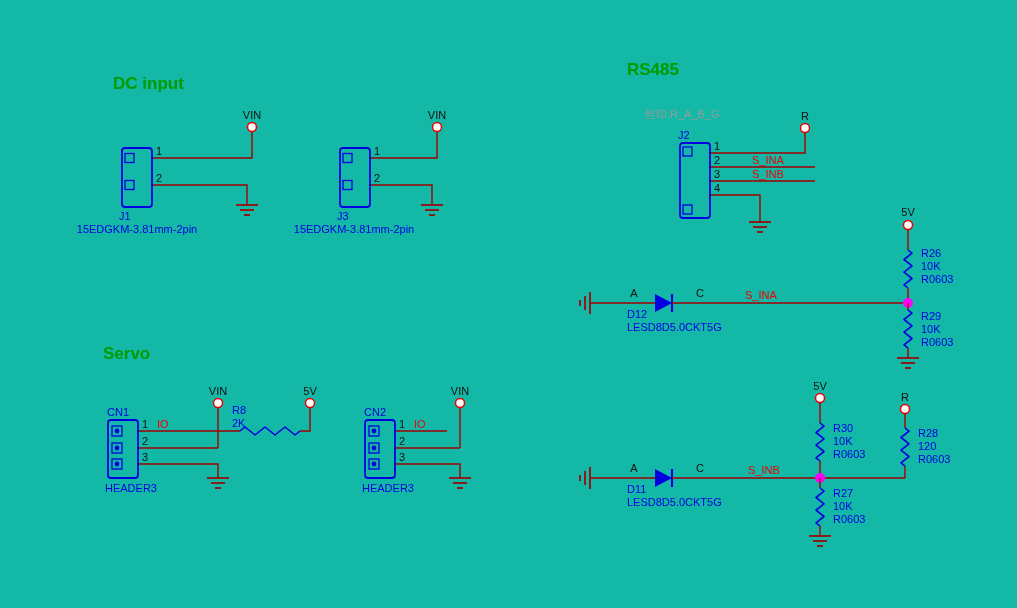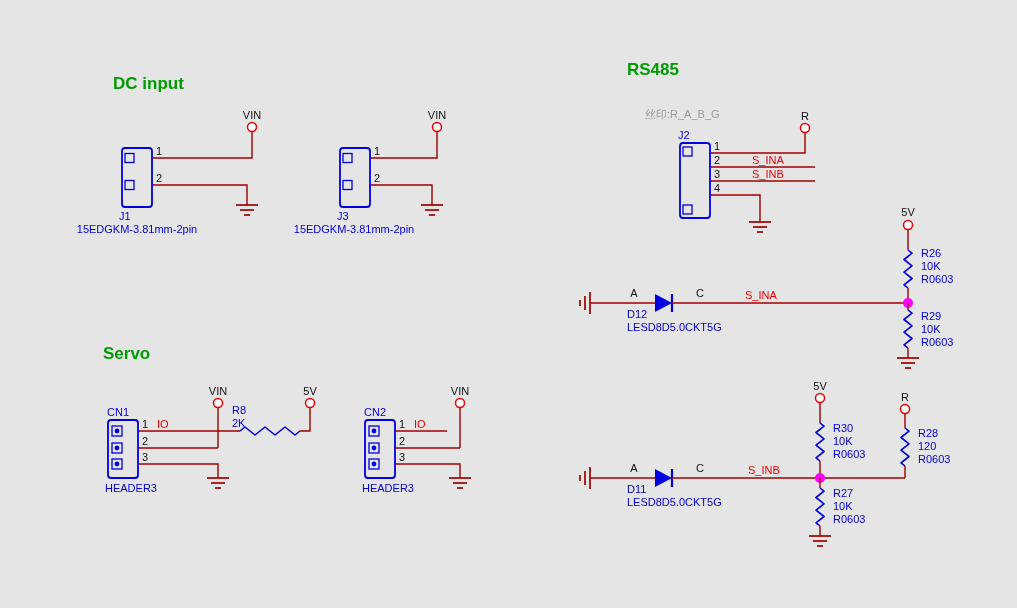--- a/index.html
+++ b/index.html
@@ -1,16 +1,16 @@
 <!DOCTYPE html>
 <html><head>
 <meta charset="utf-8">
 <style>
   html,body{margin:0;padding:0;background:#ffffff;}
-  .canvas{position:relative;width:1017px;height:608px;background:#e5e5e5;overflow:hidden;}
+  .canvas{position:relative;width:1017px;height:608px;background:#14b8a6;overflow:hidden;}
   svg{display:block;}
   text{font-family:"Liberation Sans","DejaVu Sans",sans-serif;}
   .t-title{font-size:17px;font-weight:700;fill:#009b00;}
   .t-black{font-size:11px;fill:#111111;}
   .t-blue{font-size:11px;fill:#0000e0;}
   .t-red{font-size:11px;fill:#ee0000;}
   .t-gray{font-size:11px;fill:#9a9a9a;}
   .mid{text-anchor:middle;}
   .wire{stroke:#a00000;stroke-width:1.4;fill:none;}
   .gnd line{stroke:#a00000;stroke-width:1.7;}

